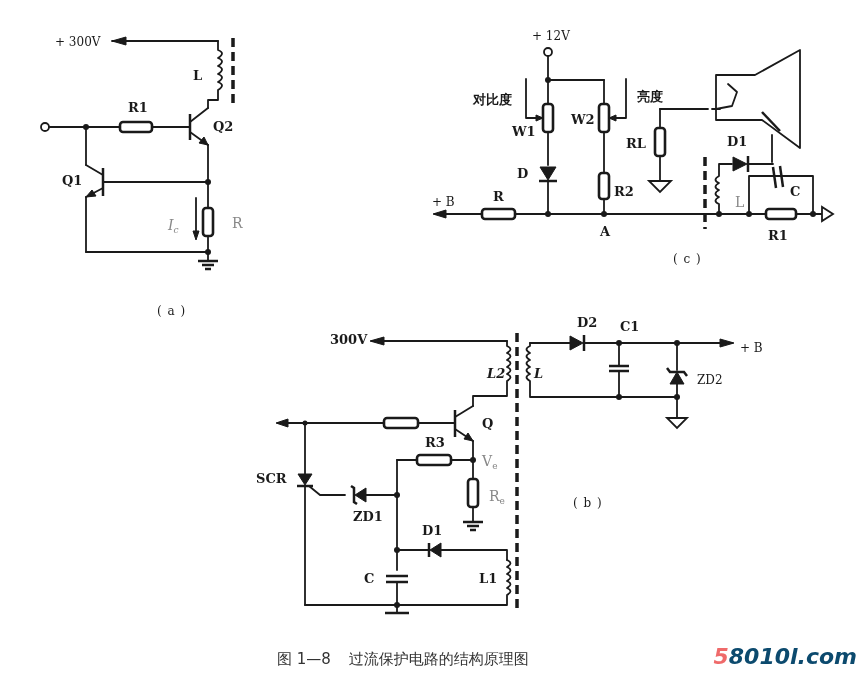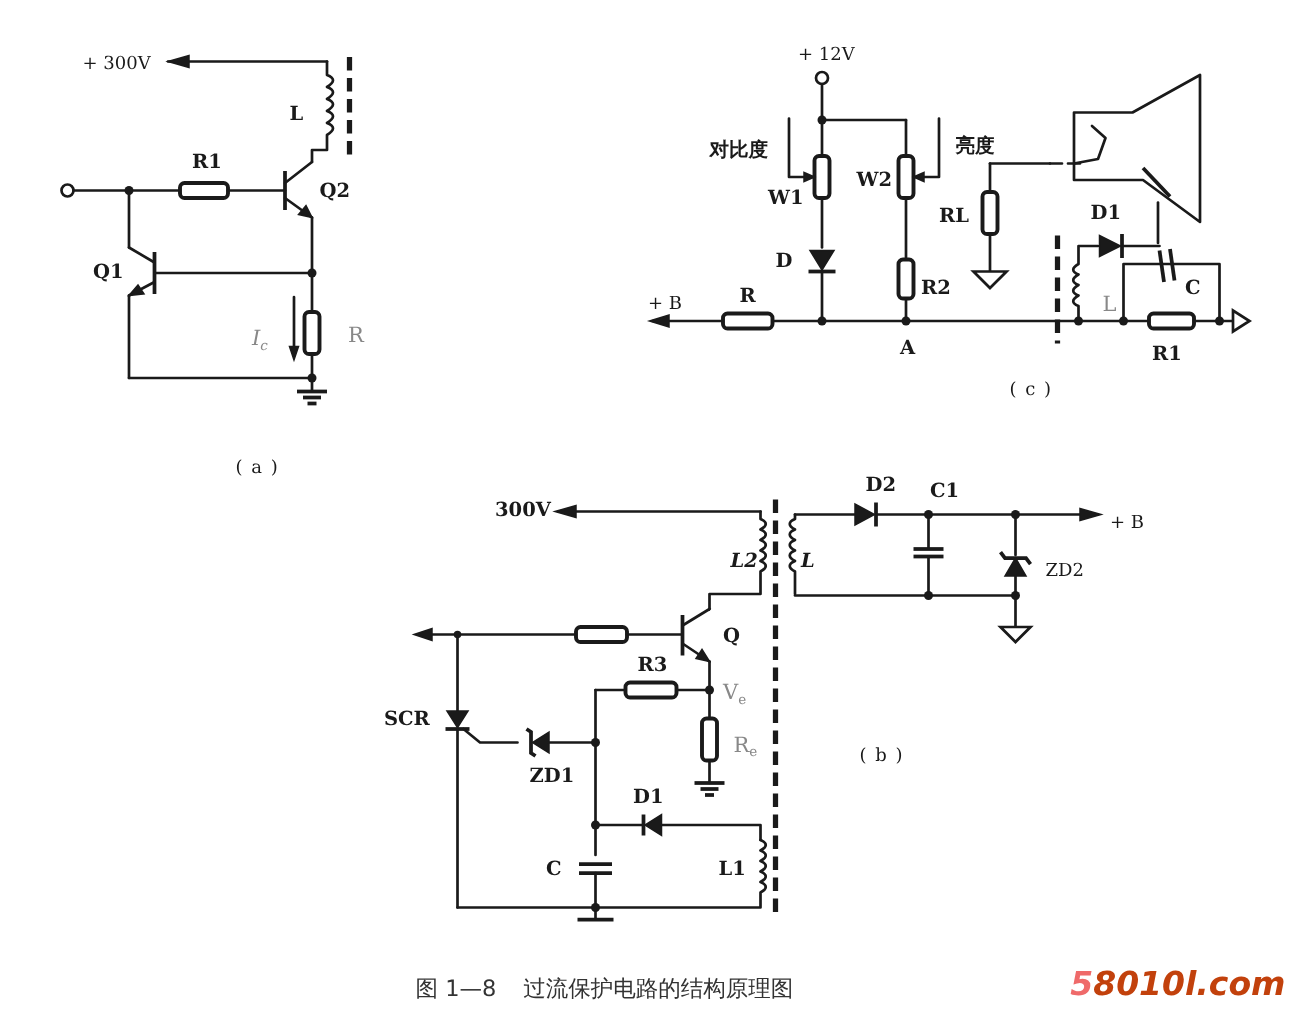--- a/index.html
+++ b/index.html
@@ -14,21 +14,21 @@
     .wire { stroke: #1a1a1a; stroke-width: 1.8; fill: none; stroke-linecap: round; stroke-linejoin: round; }
     .wire-thick { stroke: #1a1a1a; stroke-width: 2.5; fill: none; }
     .core { stroke: #1a1a1a; stroke-width: 3.5; fill: none; stroke-dasharray: 9 5; }
     .resistor { stroke: #1a1a1a; stroke-width: 2.6; fill: #ffffff; }
     .dot { fill: #1a1a1a; }
     .fill { fill: #1a1a1a; stroke: #1a1a1a; }
     .open { fill: #ffffff; stroke: #1a1a1a; stroke-width: 1.8; }
     .wm { position: absolute; right: 8px; bottom: 5px; font-family: "DejaVu Sans", "Liberation Sans", sans-serif;
           font-weight: bold; font-style: italic; font-size: 22px; letter-spacing: 0px; }
     .wm .a { color: #ef6a6a; }
-    .wm .b { color: #c2410c; }
+    .wm .b { color: #0c4a6e; }
   </style>
 </head>
 <body>
 
 <svg id="stage" width="865" height="674" viewBox="0 0 865 674">
 
   <g>
 
     <line class="wire" x1="112" y1="41" x2="218" y2="41"></line>
     <polygon class="fill" points="112,41 126,37 126,45"></polygon>

